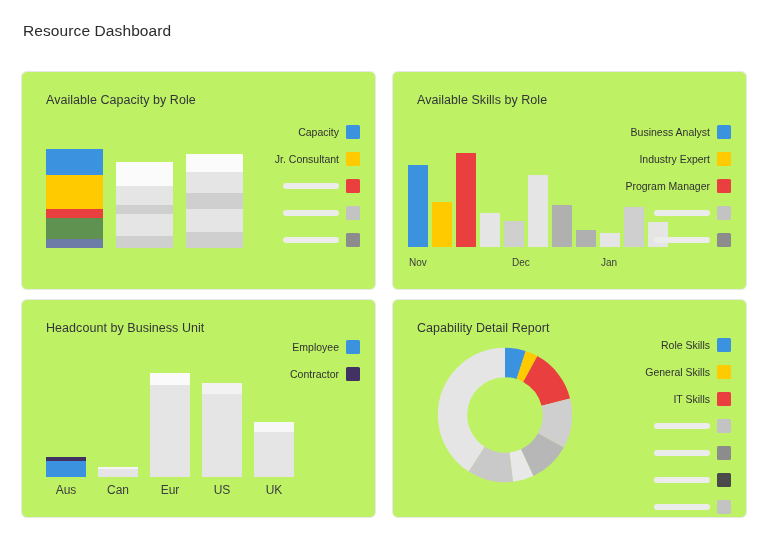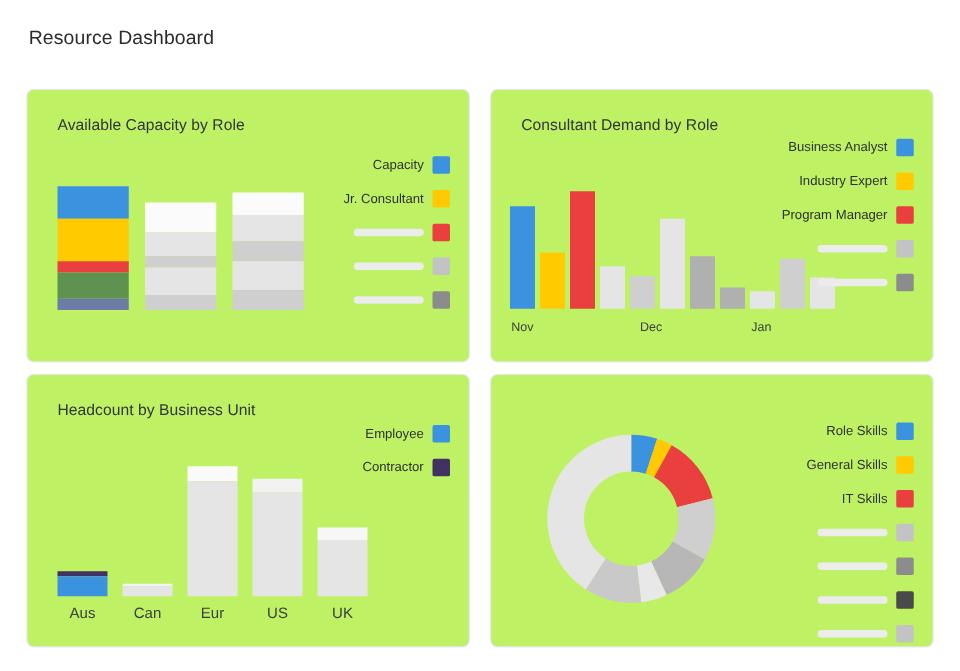--- a/index.html
+++ b/index.html
@@ -169,41 +169,41 @@
           <span class="legend-swatch" style="background:#c3c3c3;"></span>
         </div>
         <div class="legend-row">
           <span class="legend-skeleton"></span>
           <span class="legend-swatch" style="background:#8c8c8c;"></span>
         </div>
       </div>
     </div>
 
     <div class="card">
-      <div class="card-title">Consultant Demand by Role</div>
+      <div class="card-title">Available Skills by Role</div>
 
       <div class="bars-group">
         <div class="bar" style="height:82px;background:#3b93e0;"></div>
         <div class="bar" style="height:45px;background:#ffca00;"></div>
         <div class="bar" style="height:94px;background:#ea3f3f;"></div>
         <div class="bar" style="height:34px;background:#e5e5e5;"></div>
         <div class="bar" style="height:26px;background:#cfcfcf;"></div>
         <div class="bar" style="height:72px;background:#e5e5e5;"></div>
         <div class="bar" style="height:42px;background:#b0b0b0;"></div>
         <div class="bar" style="height:17px;background:#b0b0b0;"></div>
         <div class="bar" style="height:14px;background:#e5e5e5;"></div>
         <div class="bar" style="height:40px;background:#cfcfcf;"></div>
         <div class="bar" style="height:25px;background:#e5e5e5;"></div>
       </div>
 
       <div class="demand-axis" style="left:16px;">Nov</div>
       <div class="demand-axis" style="left:119px;text-align:right;">Dec</div>
       <div class="demand-axis" style="left:208px;">Jan</div>
 
-      <div class="legend" style="top:39px;">
+      <div class="legend" style="top:53px;">
         <div class="legend-row">
           <span class="legend-label">Business Analyst</span>
           <span class="legend-swatch" style="background:#3b93e0;"></span>
         </div>
         <div class="legend-row">
           <span class="legend-label">Industry Expert</span>
           <span class="legend-swatch" style="background:#ffca00;"></span>
         </div>
         <div class="legend-row">
           <span class="legend-label">Program Manager</span>
@@ -260,20 +260,21 @@
           <span class="legend-swatch" style="background:#3b93e0;"></span>
         </div>
         <div class="legend-row">
           <span class="legend-label">Contractor</span>
           <span class="legend-swatch" style="background:#423163;"></span>
         </div>
       </div>
     </div>
 
     <div class="card">
+      <div class="card-title">Capability Detail Report</div>
 
       <div class="donut-wrap">
         <svg viewBox="0 0 100 100" width="140" height="140">
           <g transform="rotate(-90 50 50)">
 
             <circle cx="50" cy="50" r="37.5" fill="none" stroke="#3b93e0" stroke-width="21" stroke-dasharray="11.78 223.84" stroke-dashoffset="0"></circle>
             <circle cx="50" cy="50" r="37.5" fill="none" stroke="#ffca00" stroke-width="21" stroke-dasharray="7.07 228.55" stroke-dashoffset="-11.78"></circle>
             <circle cx="50" cy="50" r="37.5" fill="none" stroke="#ea3f3f" stroke-width="21" stroke-dasharray="30.63 204.99" stroke-dashoffset="-18.85"></circle>
             <circle cx="50" cy="50" r="37.5" fill="none" stroke="#cfcfcf" stroke-width="21" stroke-dasharray="28.27 207.35" stroke-dashoffset="-49.48"></circle>
             <circle cx="50" cy="50" r="37.5" fill="none" stroke="#b7b7b7" stroke-width="21" stroke-dasharray="23.56 212.06" stroke-dashoffset="-77.75"></circle>

